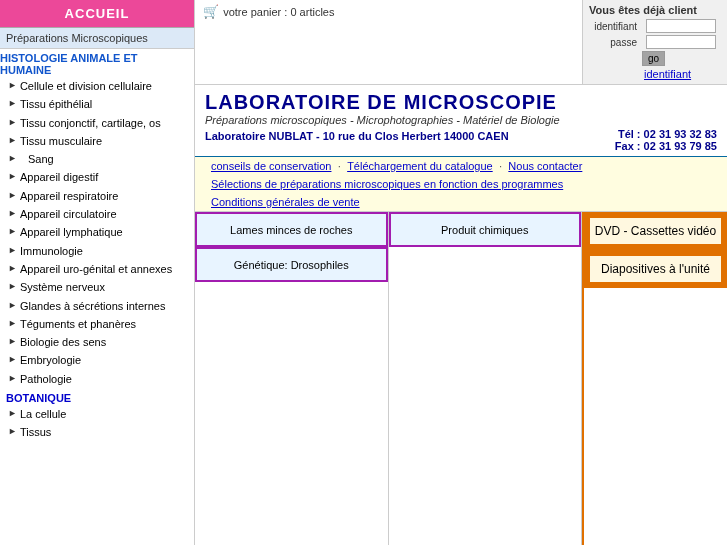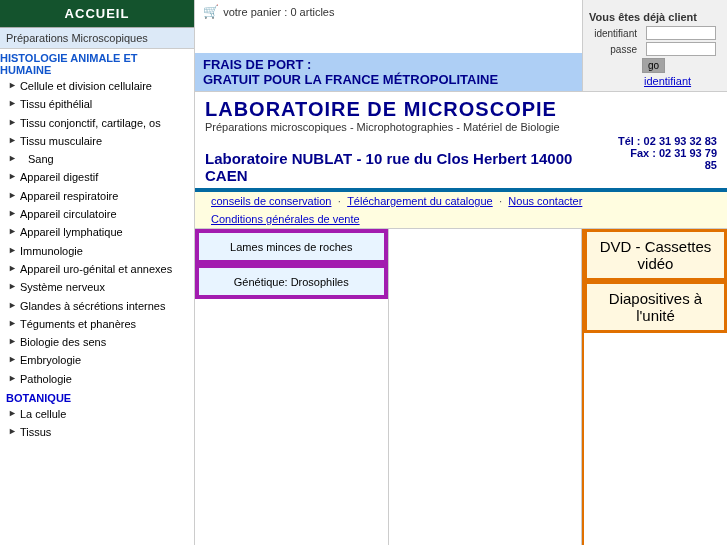--- a/index.html
+++ b/index.html
@@ -18,21 +18,21 @@
     }
     
     #sidebar {
       width: 195px;
       min-width: 195px;
       border-right: 1px solid #ccc;
       overflow-y: auto;
       overflow-x: hidden;
     }
     #sidebar-accueil {
-      background: #14532d;
+      background: #ec4899;
       text-align: center;
       padding: 6px 4px;
       border-bottom: 1px solid #aaa;
     }
     #sidebar-accueil span {
       color: #fff;
       font-weight: bold;
       font-size: 13px;
       letter-spacing: 1px;
     }
@@ -122,21 +122,20 @@
       width: 145px;
       border-left: 1px solid #ccc;
       padding: 4px 6px;
       font-size: 11px;
       background: #f0f0f0;
     }
     .login-title {
       font-weight: bold;
       color: #333;
       margin-bottom: 3px;
-      margin-top: 7px;
     }
     .login-row {
       display: flex;
       align-items: center;
       margin-bottom: 2px;
       gap: 9px;
     }
     .login-label {
       font-size: 10px;
       color: #333;
@@ -160,37 +159,38 @@
     .inscription-link {
       color: #0000cc;
       text-decoration: underline;
       font-size: 11px;
       margin-left: 55px;
       cursor: pointer;
     }
     
     #main-title-area {
       padding: 6px 10px 4px 10px;
-      border-bottom: 4px solid #0369a1;
+      border-bottom: 1px solid #0369a1;
     }
     .lab-title {
       font-size: 20px;
       font-weight: bold;
       color: #00008b;
       letter-spacing: 1px;
     }
     .lab-subtitle {
       font-size: 11px;
       color: #333;
+      font-style: italic;
     }
     .lab-address {
-      font-size: 15px;
+      font-size: 11px;
       font-weight: bold;
       color: #00008b;
-      margin-top: 15px;
+      margin-top: 2px;
     }
     
     #links-row {
       display: flex;
       padding: 3px 16px;
       background: #fffde0;
       border-bottom: 1px solid #ccc;
       gap: 6px;
       flex-wrap: wrap;
     }
@@ -207,36 +207,36 @@
       overflow: hidden;
     }
     .grid-col {
       flex: 1;
       border-right: 1px solid #ccc;
     }
     .grid-col:last-child {
       border-right: none;
     }
     .grid-cell {
-      border: 4px solid #a21caf;
+      border: 2px solid #a21caf;
       padding: 6px 4px;
       text-align: center;
       font-size: 11px;
       color: #000;
       background: #e8f4ff;
       min-height: 35px;
       display: flex;
       align-items: center;
       justify-content: center;
     }
     .grid-cell-right {
-      border: 3px solid #000000;
+      border: 6px solid #000000;
       padding: 6px 4px;
       text-align: center;
-      font-size: 15px;
+      font-size: 12px;
       color: #000;
       background: #fff8e0;
       min-height: 35px;
       display: flex;
       align-items: center;
       justify-content: center;
     }
     .grid-cell-right.orange-border {
       border-color: #e07000;
     }
@@ -346,24 +346,20 @@
 
   <div id="main">
 
     <div id="header-top">
       <div id="cart-frais-area" style="flex:1; display:flex; flex-direction:column;">
         <div id="cart-area" style="padding: 4px 8px 2px 8px;">
           <div class="cart-icon-text">
             <span class="cart-icon">🛒</span>
             <span>votre panier : 0 articles</span>
           </div>
-        </div>
-        <div class="frais-box">
-          <div class="frais-title">FRAIS DE PORT :</div>
-          <div class="frais-subtitle">GRATUIT POUR LA FRANCE MÉTROPOLITAINE</div>
         </div>
       </div>
       <div id="login-area">
         <div class="login-title">
           <span>Vous êtes déjà client</span>
         </div>
         <div class="login-row">
           <span class="login-label">identifiant</span>
           <input class="login-input" type="text" style="">
         </div>
@@ -392,30 +388,32 @@
       </div>
     </div>
 
     <div id="links-row">
       <span class="link-item">conseils de conservation</span>
       <span style="color:#555; font-size:11px">·</span>
       <span class="link-item">Téléchargement du catalogue</span>
       <span style="color:#555; font-size:11px">·</span>
       <span class="link-item">Nous contacter</span>
       <br>
+      <span class="link-item">Sélections de préparations microscopiques en fonction des programmes</span>
       <span style="margin-left:20px"></span>
       <span class="link-item">Conditions générales de vente</span>
     </div>
 
     <div id="bottom-grid">
       <div class="grid-col">
         <div class="grid-cell">Lames minces de roches</div>
         <div class="grid-cell">Génétique: Drosophiles</div>
       </div>
       <div class="grid-col">
+        <div class="grid-cell">Produit chimiques</div>
       </div>
       <div class="right-col">
         <div class="grid-cell-right orange-border">DVD - Cassettes vidéo</div>
         <div class="grid-cell-right orange-border">Diapositives à l'unité</div>
       </div>
     </div>
 
   </div>
 </div>
 

